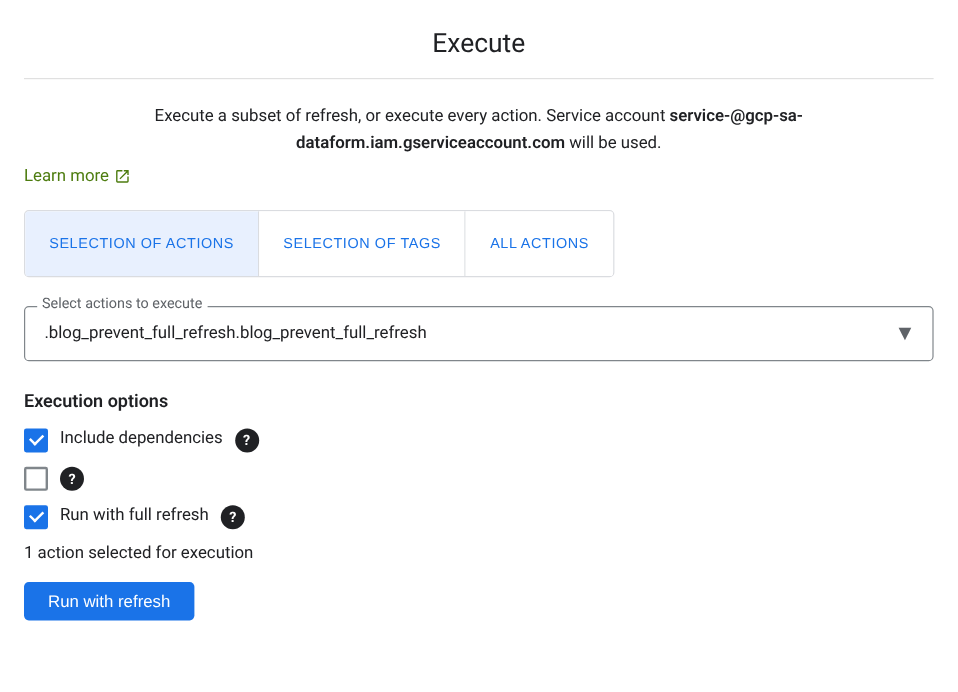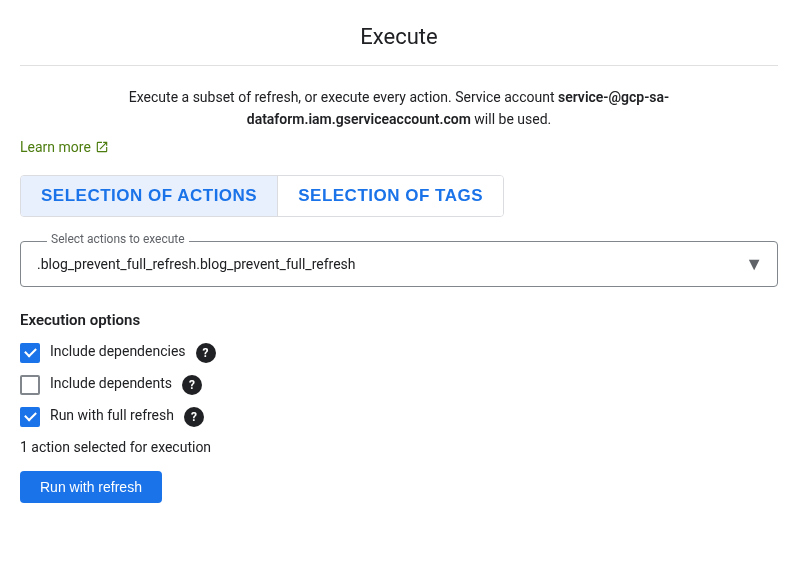--- a/index.html
+++ b/index.html
@@ -60,23 +60,23 @@
     .tabs-container {
       display: flex;
       border: 1px solid #dadce0;
       border-radius: 4px;
       overflow: hidden;
       margin-bottom: 24px;
       width: fit-content;
     }
 
     .tab {
-      padding: 10px 20px;
-      font-size: 17px;
-      font-weight: 700;
+      padding: 20px 20px;
+      font-size: 12px;
+      font-weight: 400;
       letter-spacing: 0.5px;
       color: #1a73e8;
       cursor: pointer;
       background: #fff;
       border: none;
       border-right: 1px solid #dadce0;
       text-transform: uppercase;
     }
 
     .tab:last-child {
@@ -92,21 +92,21 @@
     .dropdown-group {
       position: relative;
       border: 1px solid #80868b;
       border-radius: 4px;
       margin-bottom: 24px;
     }
 
     .dropdown-label {
       position: absolute;
       top: -10px;
-      left: 26px;
+      left: 10px;
       background: #fff;
       padding: 0 4px;
       font-size: 12px;
       color: #5f6368;
     }
 
     .dropdown-select {
       width: 100%;
       padding: 14px 40px 14px 16px;
       font-size: 14px;
@@ -226,20 +226,21 @@
 <a class="learn-more">
   <span>Learn more</span>
   <svg class="external-icon" viewBox="0 0 24 24" fill="currentColor">
     <path d="M19 19H5V5h7V3H5a2 2 0 00-2 2v14a2 2 0 002 2h14a2 2 0 002-2v-7h-2v7zM14 3v2h3.59l-9.83 9.83 1.41 1.41L19 6.41V10h2V3h-7z"></path>
   </svg>
 </a>
 
 <div class="tabs-container">
   <button class="tab active">SELECTION OF ACTIONS</button>
   <button class="tab">SELECTION OF TAGS</button>
+  <button class="tab">ALL ACTIONS</button>
 </div>
 
 <div class="dropdown-group">
   <span class="dropdown-label">Select actions to execute</span>
   <select class="dropdown-select">
     <option>.blog_prevent_full_refresh.blog_prevent_full_refresh</option>
   </select>
   <span class="dropdown-arrow">▼</span>
 </div>
 
@@ -247,21 +248,20 @@
   <p class="section-title">Execution options</p>
 
   <div class="checkbox-row">
     <div class="checkbox-wrap checked"></div>
     <span class="checkbox-label">Include dependencies</span>
     <span class="help-icon">?</span>
   </div>
 
   <div class="checkbox-row">
     <div class="checkbox-wrap"></div>
-    <span class="checkbox-label">Include dependents</span>
     <span class="help-icon">?</span>
   </div>
 
   <div class="checkbox-row">
     <div class="checkbox-wrap checked"></div>
     <span class="checkbox-label">Run with full refresh</span>
     <span class="help-icon">?</span>
   </div>
 </div>
 

